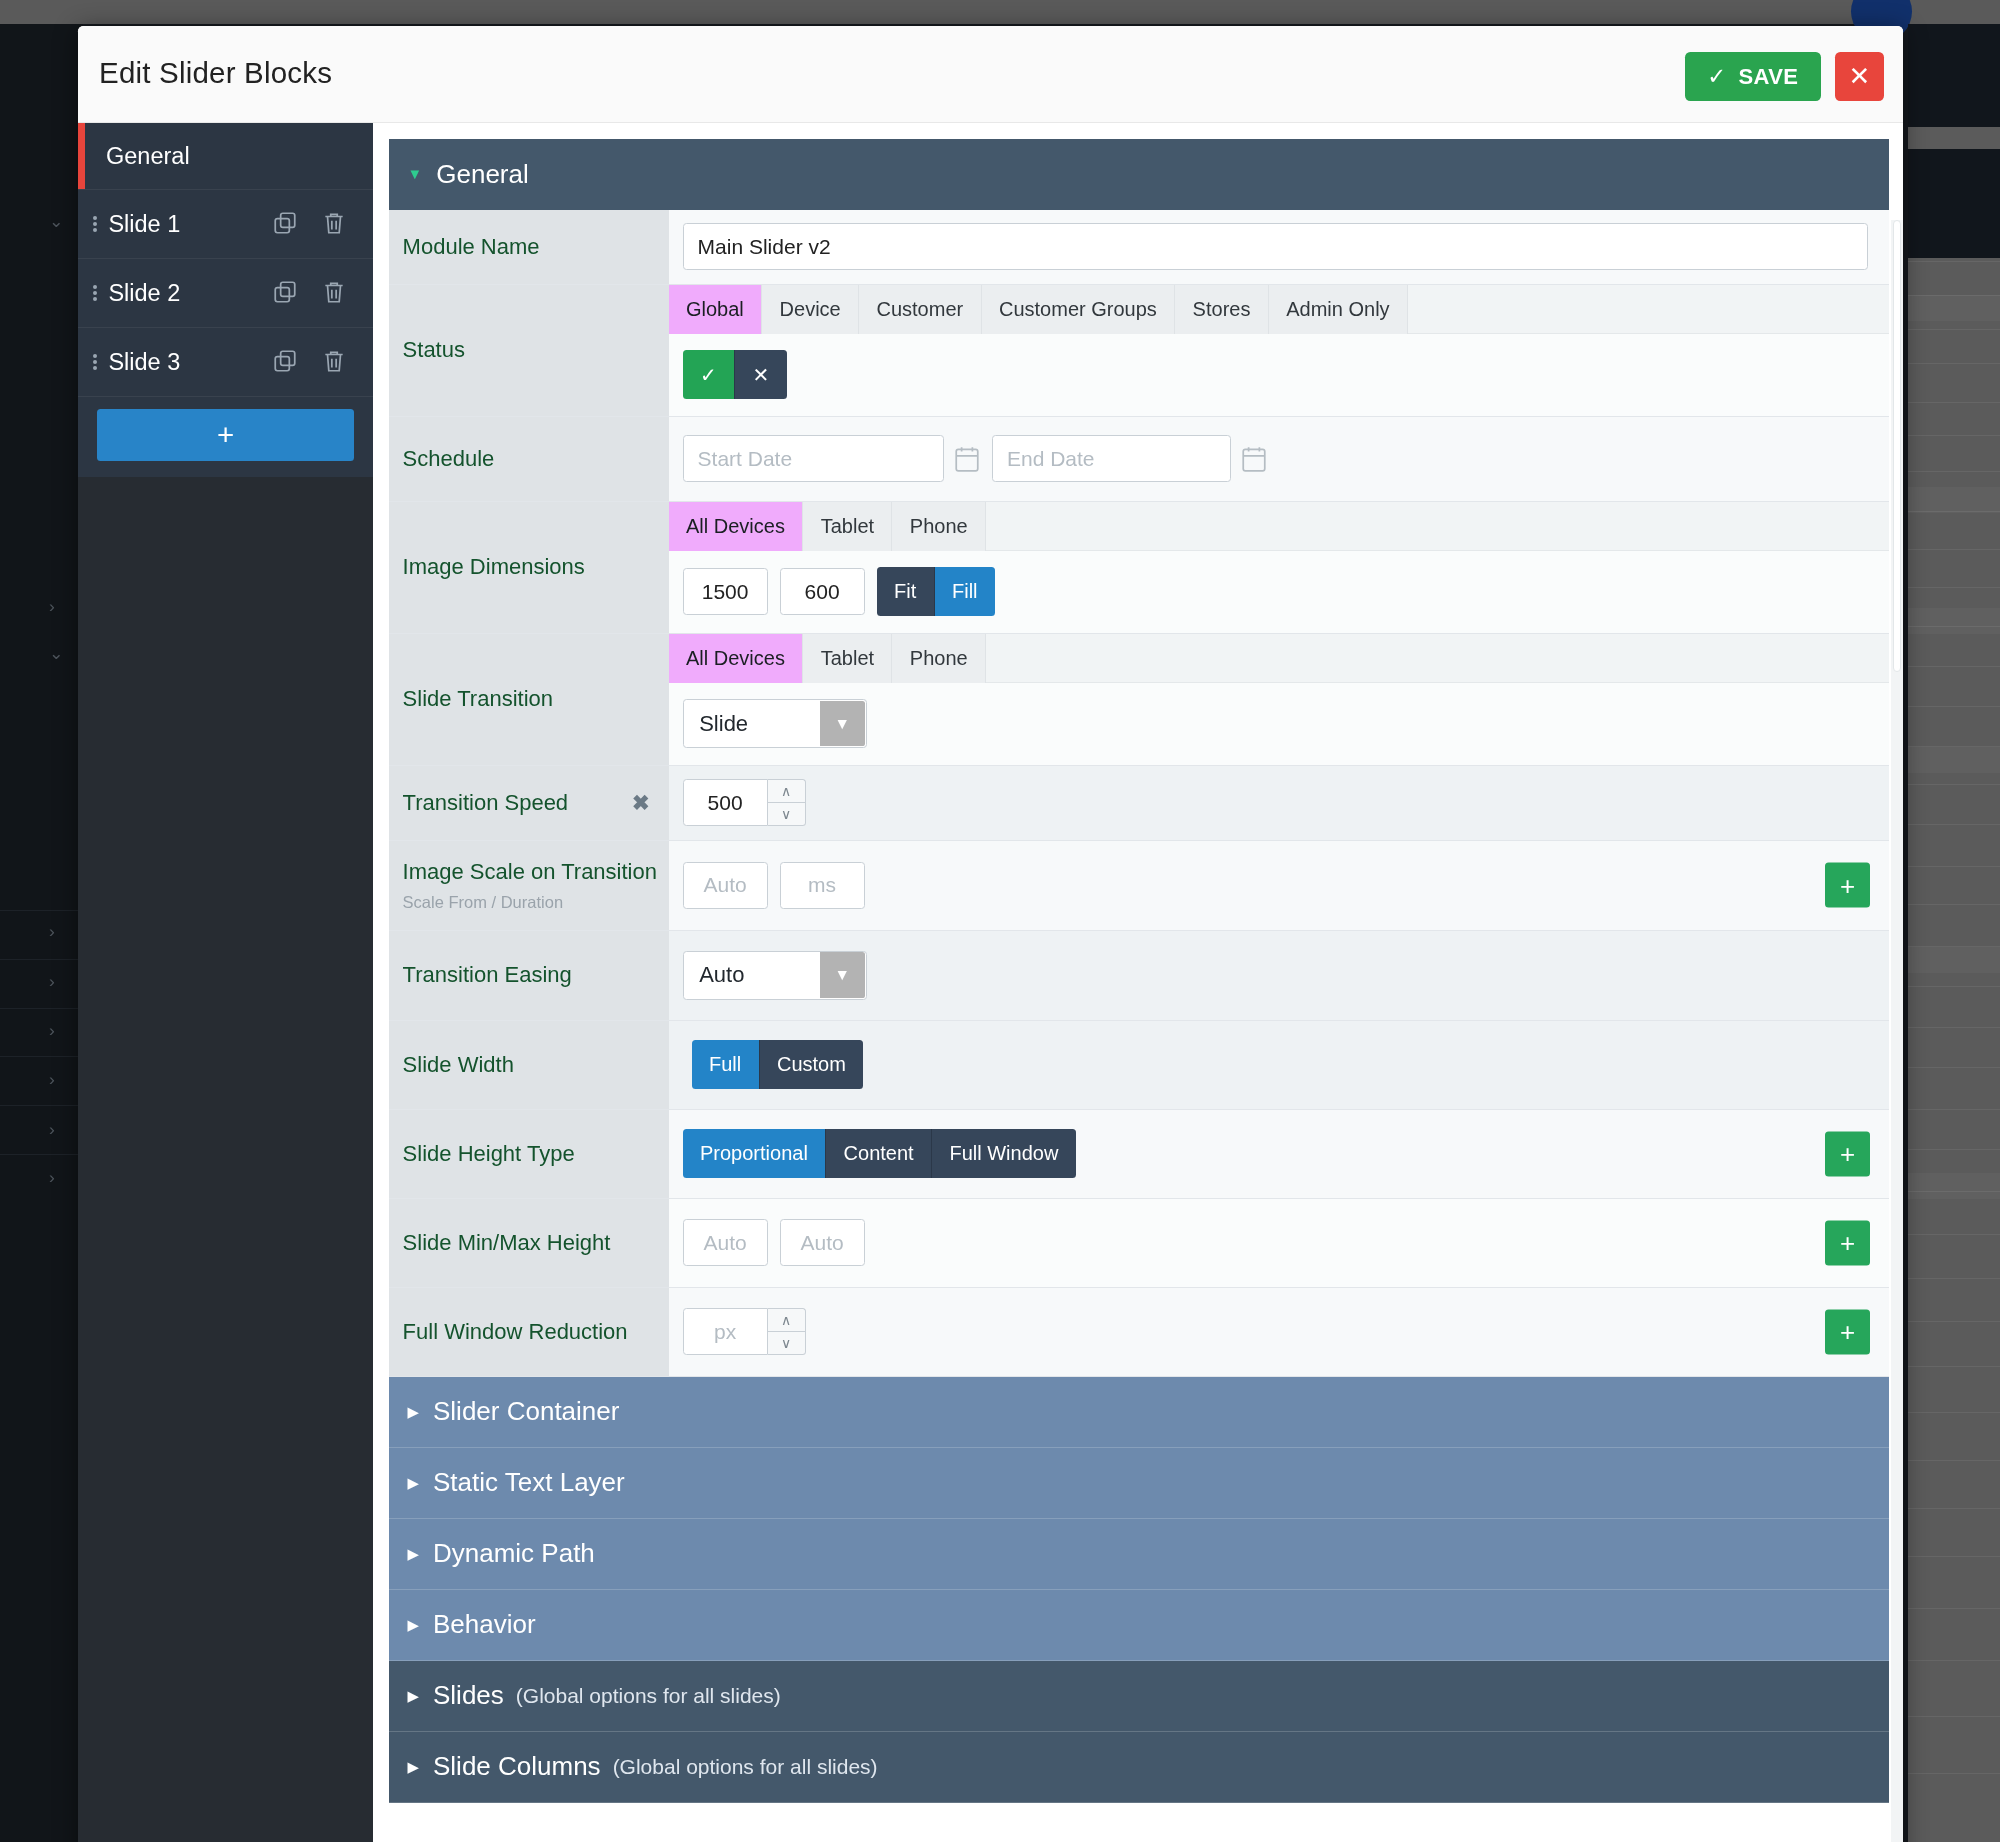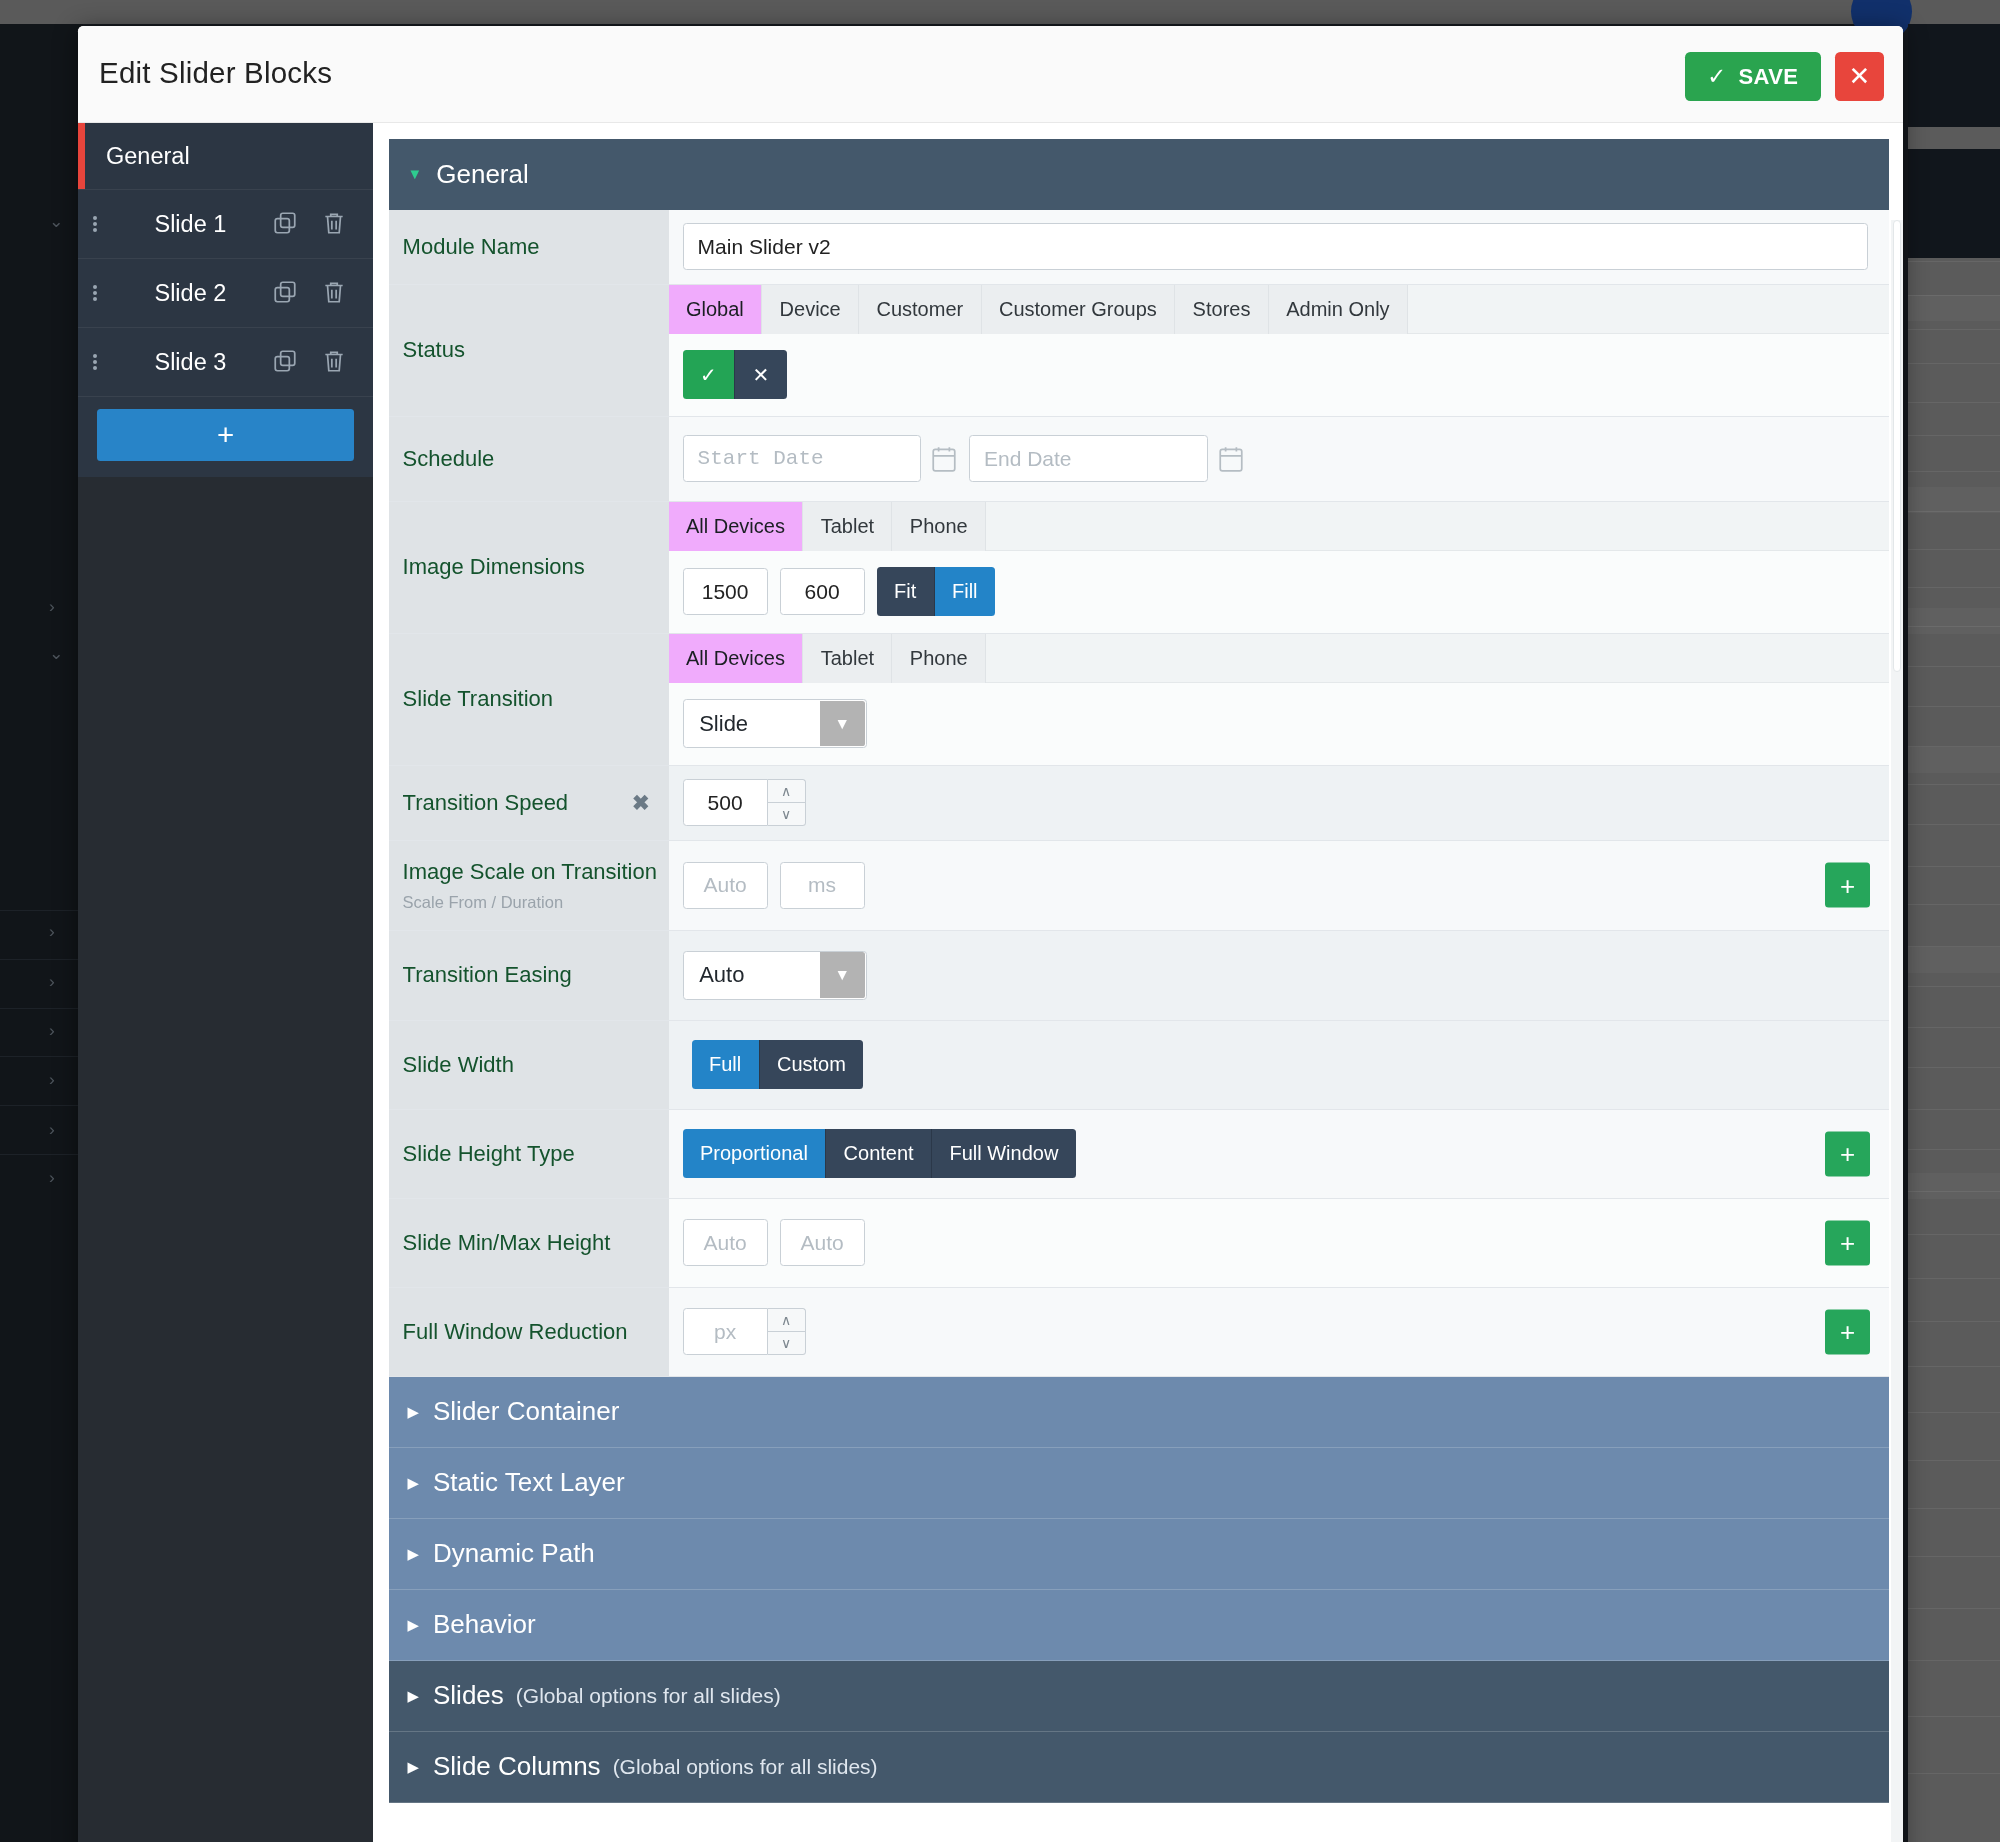--- a/index.html
+++ b/index.html
@@ -73,21 +73,21 @@
   .side-row {
     position:relative; height:69px; display:flex; align-items:center;
     background:#2c3643; border-top:0.9px solid #3b4busy;
     border-top:0.9px solid #39424e;
   }
   .side-row .grip {
     margin-left:13px; width:8.7px; color:#9aa6b2; font-size:19px; line-height:9.6px; letter-spacing:0;
     display:flex; flex-direction:column; gap:1.7px; align-items:center;
   }
   .side-row .grip i { width:4.3px; height:4.3px; border-radius:50%; background:#9aa6b2; display:block; }
-  .side-row .lbl { color:#fff; font-size:23.5px; margin-left:8.7px; flex:1;text-align:center; }
+  .side-row .lbl { color:#fff; font-size:23.5px; margin-left:8.7px; flex:1; }
   .side-icons { display:flex; gap:22.6px; margin-right:26px; }
   .side-icons svg { width:26px; height:26px; stroke:#9aa6b2; fill:none; stroke-width:1.6; }
   .side-add-wrap { background:#2c3643; padding:12px 19px 15.6px 19px; border-top:0.9px solid #39424e; }
   #side-add {
     width:100%; height:52px; background:#2884c8; border:none; border-radius:3.5px;
     color:#fff; font-size:29.5px; line-height:1; cursor:pointer; font-family:"Liberation Sans",sans-serif;
   }
   #sidebar-fill { background:#272c32; flex:1; }
 
   
@@ -403,21 +403,21 @@
               </div>
             </div>
           </div>
         </div>
 
         <div class="row" style="min-height:85px;">
           <div class="lab">
             <span class="labtext">Schedule</span>
           </div>
           <div class="fld">
-            <input class="txt" style="width: 238px; font-family: Liberation Mono, monospace;" placeholder="Start Date">
+            <input class="txt" style="width: 261px;" placeholder="Start Date">
             <span class="cal">
               <svg viewBox="0 0 24 26">
                   <rect x="2" y="4" width="20" height="20" rx="2"></rect>
                   <path d="M2 10h20M7 2v4M17 2v4"></path>
                 </svg>
             </span>
             <input class="txt" style="width: 239px;" placeholder="End Date">
             <span class="cal">
               <svg viewBox="0 0 24 26">
                   <rect x="2" y="4" width="20" height="20" rx="2"></rect>

